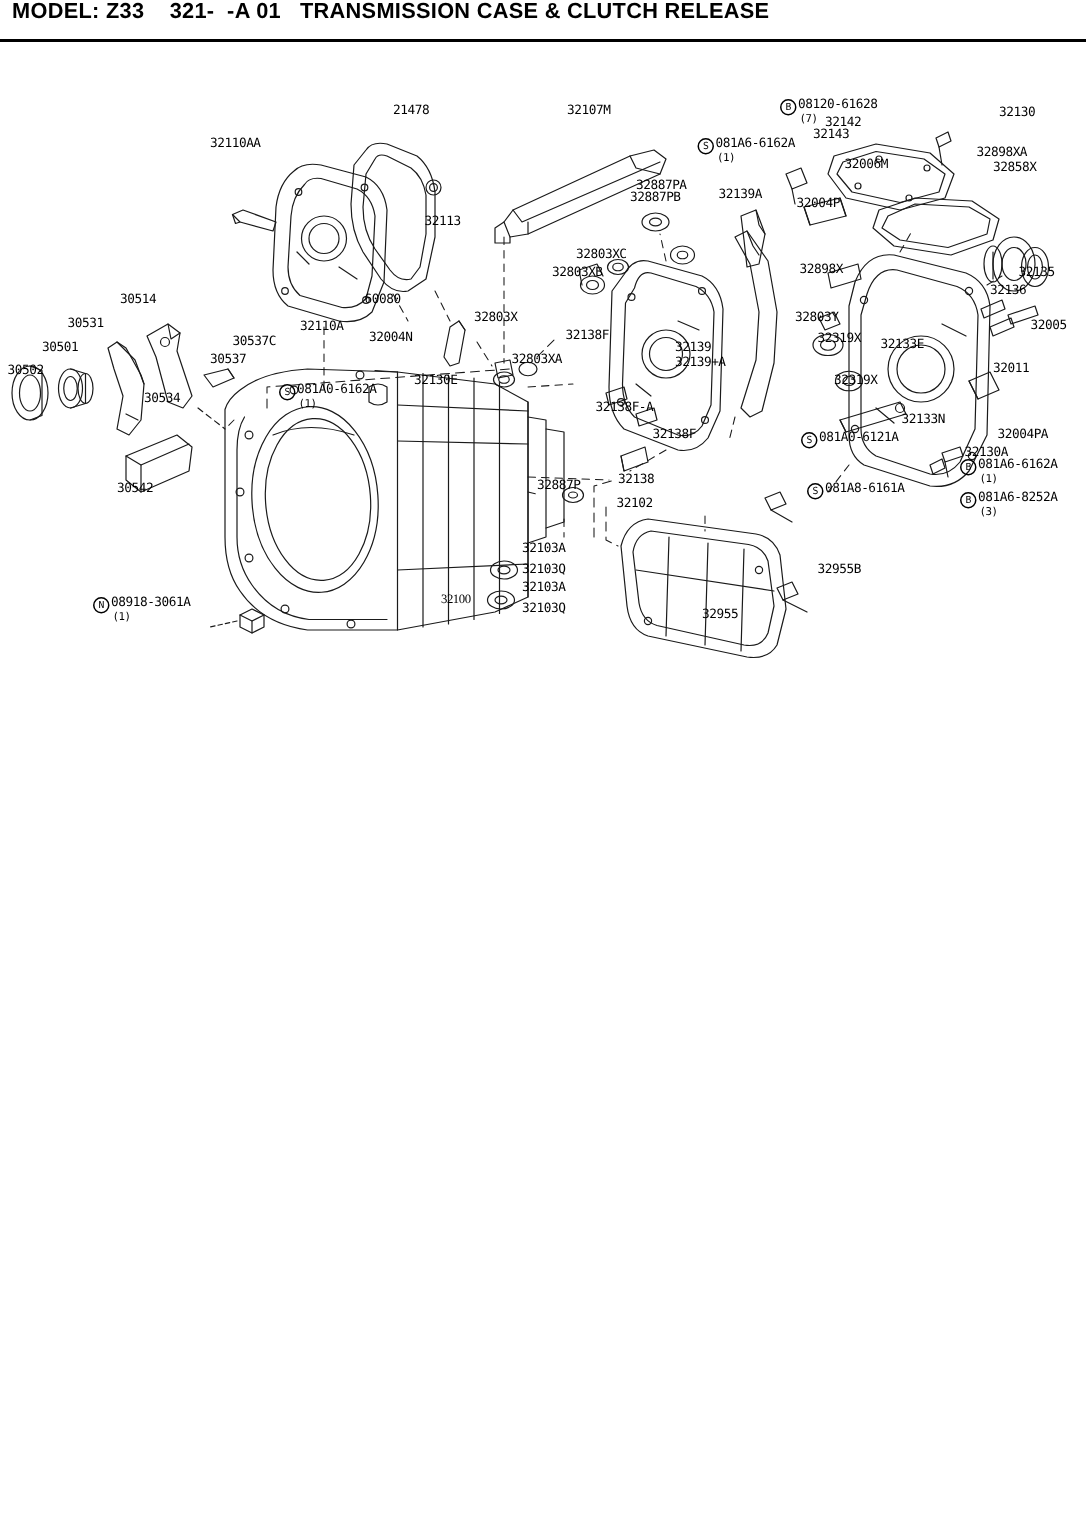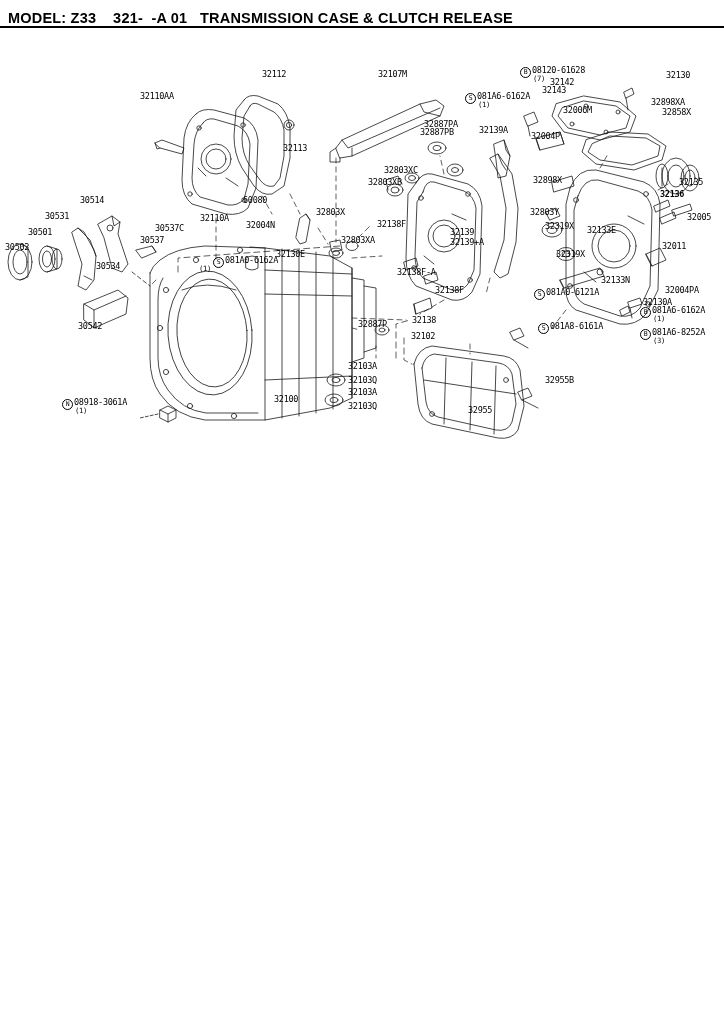--- a/index.html
+++ b/index.html
@@ -15,21 +15,21 @@
     color: #000000;
     overflow: hidden;
   }
   #header {
     position: absolute;
     left: 0;
     top: 0;
     width: 724px;
     height: 26px;
     display: flex;
-    align-items: flex-end;
+    align-items: flex-start;
     padding-left: 8px;
     box-sizing: border-box;
   }
   #header .htxt {
     font-size: 14.5px;
     font-weight: bold;
     letter-spacing: 0.2px;
     white-space: pre;
   }
   #header-rule {
@@ -377,21 +377,21 @@
       <path d="M404 310 L404 332 L412 336"></path>
     </g>
 
   </g>
 </svg>
 </div>
 
 <div id="labels">
 
   <div class="lbl" style="left:140px; top:64px;">32110AA</div>
-  <div class="lbl" style="left:262px; top:42px;">32112</div>
+  <div class="lbl" style="left:262px; top:42px;">21478</div>
   <div class="lbl" style="left:378px; top:42px;">32107M</div>
   <div class="lbl" style="left:283px; top:116px;">32113</div>
   <div class="lbl" style="left:243px; top:168px;">60080</div>
   <div class="lbl" style="left:200px; top:186px;">32110A</div>
   <div class="lbl" style="left:80px;  top:168px;">30514</div>
   <div class="lbl" style="left:45px;  top:184px;">30531</div>
   <div class="lbl" style="left:28px;  top:200px;">30501</div>
   <div class="lbl" style="left:5px;   top:215px;">30502</div>
   <div class="lbl" style="left:155px; top:196px;">30537C</div>
   <div class="lbl" style="left:140px; top:208px;">30537</div>
@@ -408,53 +408,53 @@
   <div class="lbl" style="left:377px; top:192px;">32138F</div>
   <div class="lbl" style="left:397px; top:240px;">32138F-A</div>
   <div class="lbl" style="left:435px; top:258px;">32138F</div>
   <div class="lbl" style="left:412px; top:288px;">32138</div>
   <div class="lbl" style="left:411px; top:304px;">32102</div>
   <div class="lbl" style="left:358px; top:292px;">32887P</div>
   <div class="lbl" style="left:348px; top:334px;">32103A</div>
   <div class="lbl" style="left:348px; top:348px;">32103Q</div>
   <div class="lbl" style="left:348px; top:360px;">32103A</div>
   <div class="lbl" style="left:348px; top:374px;">32103Q</div>
-  <div class="lbl" style="left:274px; top:367px;">32100</div>
+  <div class="lbl" style="left:294px; top:367px;font-family:Liberation Serif, serif;">32100</div>
   <div class="lbl" style="left:479px; top:98px;">32139A</div>
   <div class="lbl" style="left:531px; top:104px;">32004P</div>
   <div class="lbl" style="left:563px; top:78px;">32006M</div>
   <div class="lbl" style="left:542px; top:58px;">32143</div>
   <div class="lbl" style="left:550px; top:50px;">32142</div>
   <div class="lbl" style="left:666px; top:43px;text-align:right;">32130</div>
   <div class="lbl" style="left:651px; top:70px;">32898XA</div>
   <div class="lbl" style="left:662px; top:80px;">32858X</div>
   <div class="lbl" style="left:533px; top:148px;">32898X</div>
   <div class="lbl" style="left:530px; top:180px;">32803Y</div>
   <div class="lbl" style="left:450px; top:200px;">32139</div>
   <div class="lbl" style="left:450px; top:210px;">32139+A</div>
   <div class="lbl" style="left:545px; top:194px;">32319X</div>
   <div class="lbl" style="left:556px; top:222px;">32319X</div>
   <div class="lbl" style="left:587px; top:198px;">32133E</div>
   <div class="lbl" style="left:601px; top:248px;">32133N</div>
   <div class="lbl" style="left:679px; top:150px;">32135</div>
-  <div class="lbl" style="left:660px; top:162px;font-weight:bold;">32136</div>
+  <div class="lbl" style="left:660px; top:162px;">32136</div>
   <div class="lbl" style="left:687px; top:173px;margin-top:12px;">32005</div>
   <div class="lbl" style="left:662px; top:214px;">32011</div>
   <div class="lbl" style="left:665px; top:258px;">32004PA</div>
   <div class="lbl" style="left:643px; top:270px;">32130A</div>
   <div class="lbl" style="left:545px; top:348px;">32955B</div>
   <div class="lbl" style="left:468px; top:378px;">32955</div>
 
   <div class="lbl" style="left:465px; top:64px;"><span class="cir">S</span><span>081A6-6162A</span></div>
   <div class="lbl small" style="left:478px; top:73px;">(1)</div>
 
   <div class="lbl" style="left:520px; top:38px;"><span class="cir">B</span><span>08120-61628</span></div>
   <div class="lbl small" style="left:533px; top:47px;">(7)</div>
 
-  <div class="lbl" style="left:186px; top:228px;margin-left:27px;"><span class="cir">S</span><span>081A0-6162A</span></div>
+  <div class="lbl" style="left:186px; top:228px;"><span class="cir">S</span><span>081A0-6162A</span></div>
   <div class="lbl small" style="left:199px; top:237px;">(1)</div>
 
   <div class="lbl" style="left:534px; top:260px;"><span class="cir">S</span><span>081A0-6121A</span></div>
 
   <div class="lbl" style="left:640px; top:278px;"><span class="cir">B</span><span>081A6-6162A</span></div>
   <div class="lbl small" style="left:653px; top:287px;">(1)</div>
 
   <div class="lbl" style="left:640px; top:300px;"><span class="cir">B</span><span>081A6-8252A</span></div>
   <div class="lbl small" style="left:653px; top:309px;">(3)</div>
 

